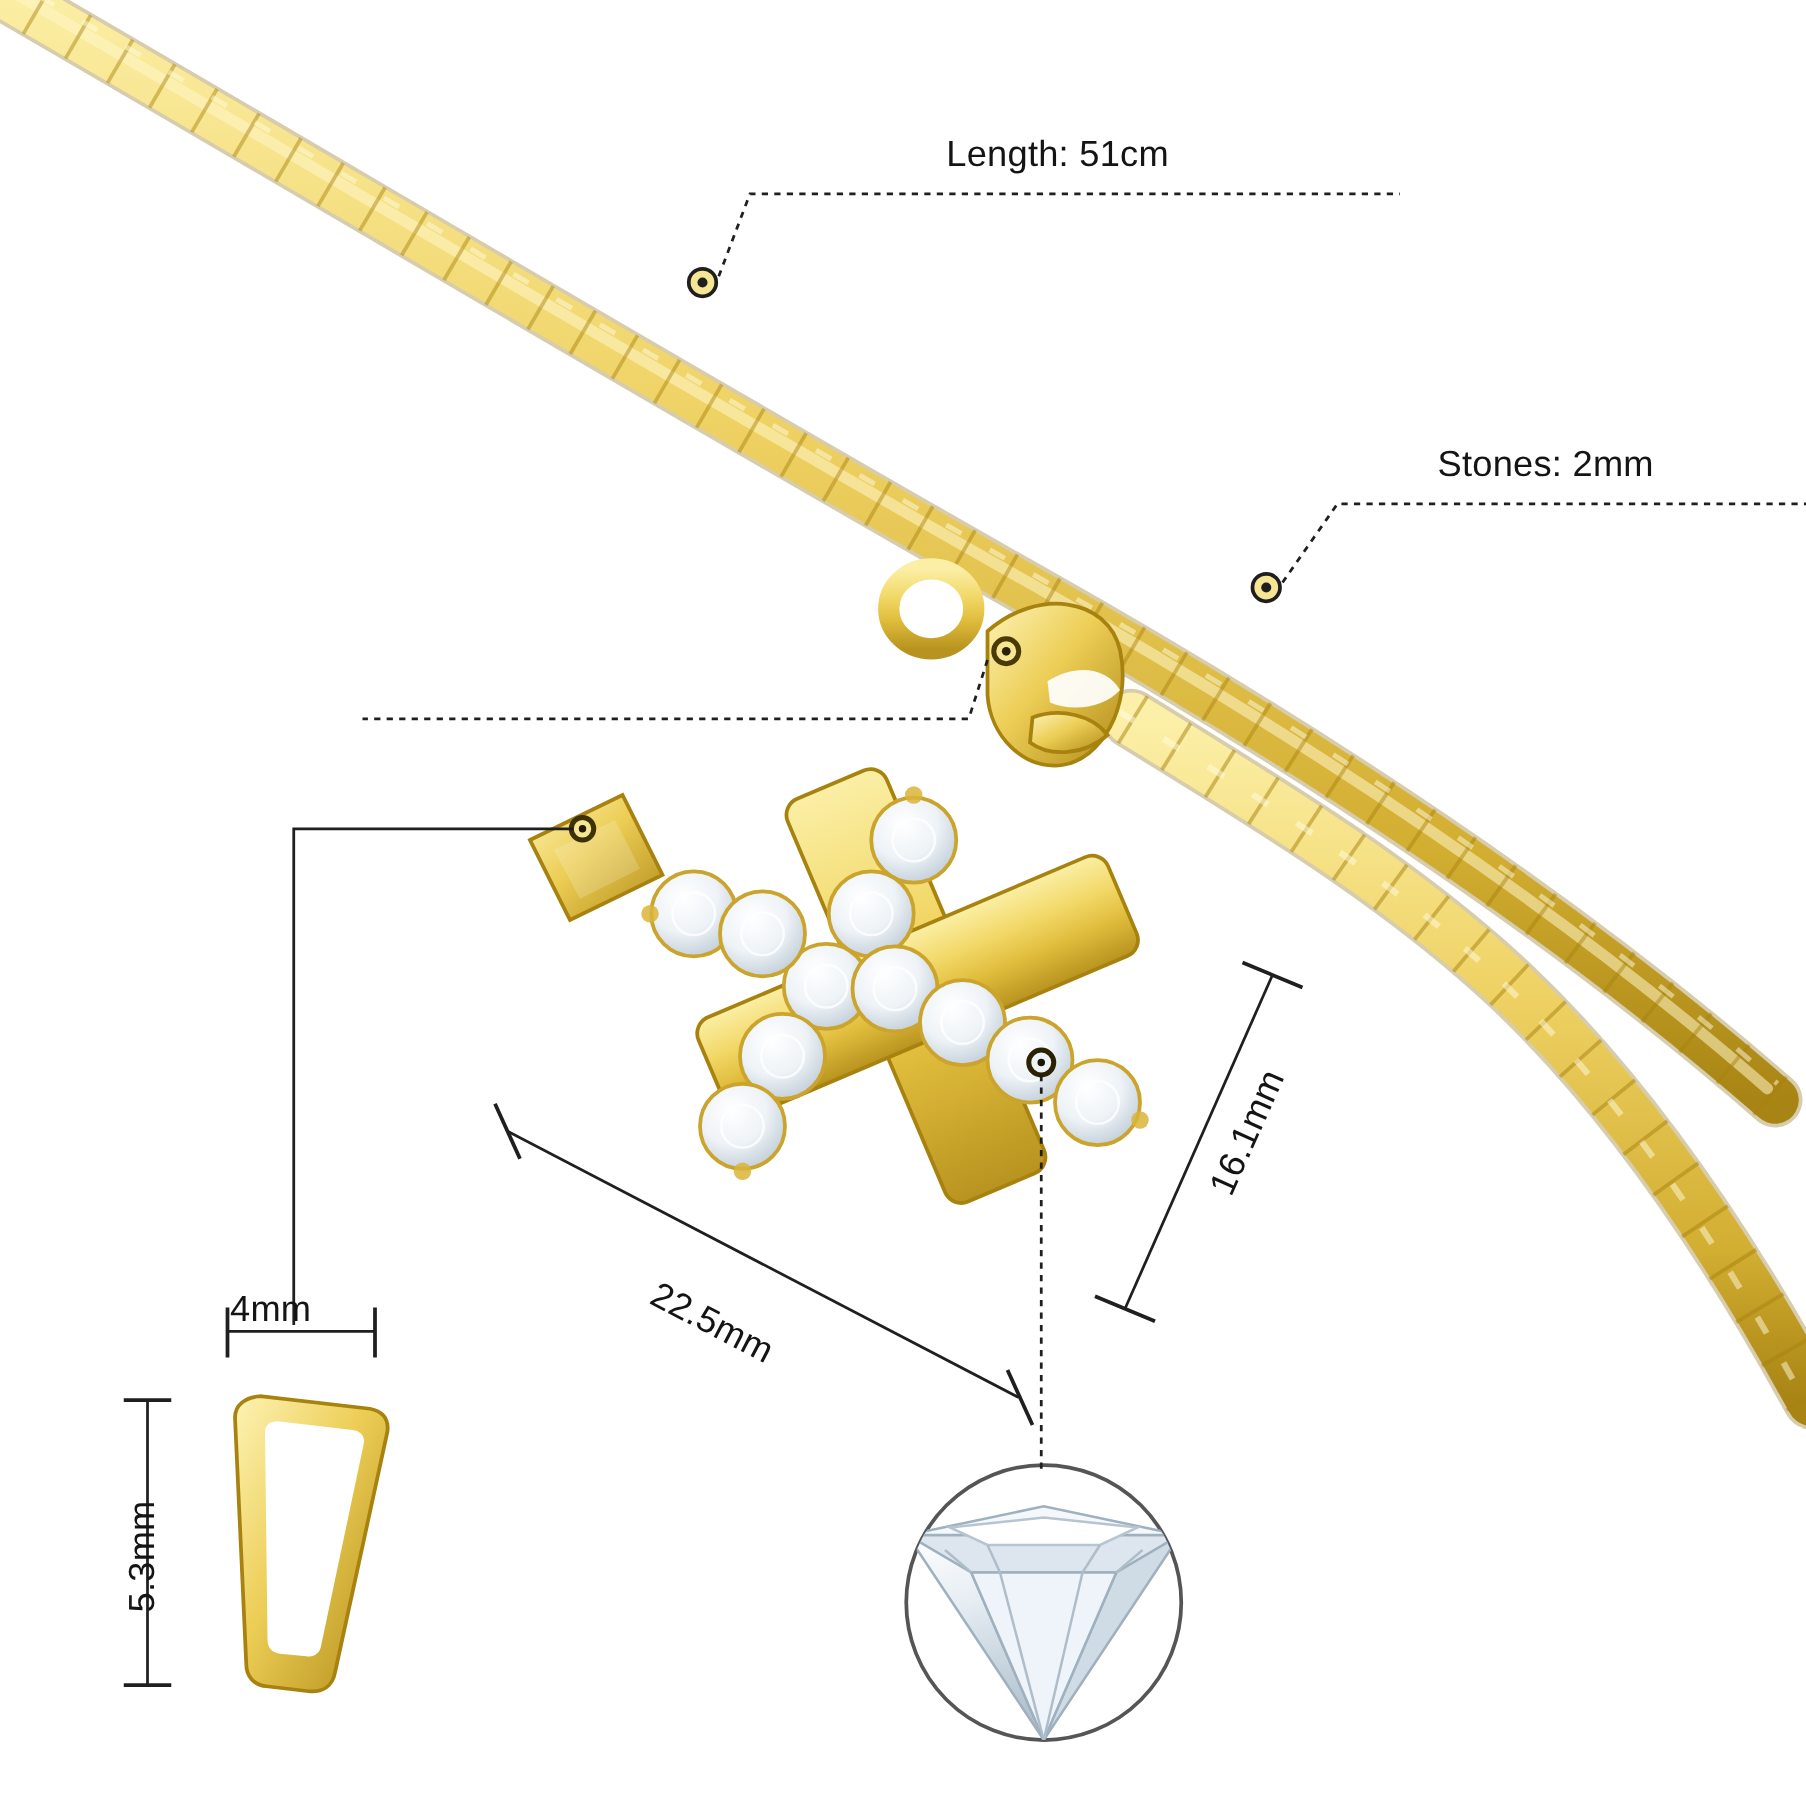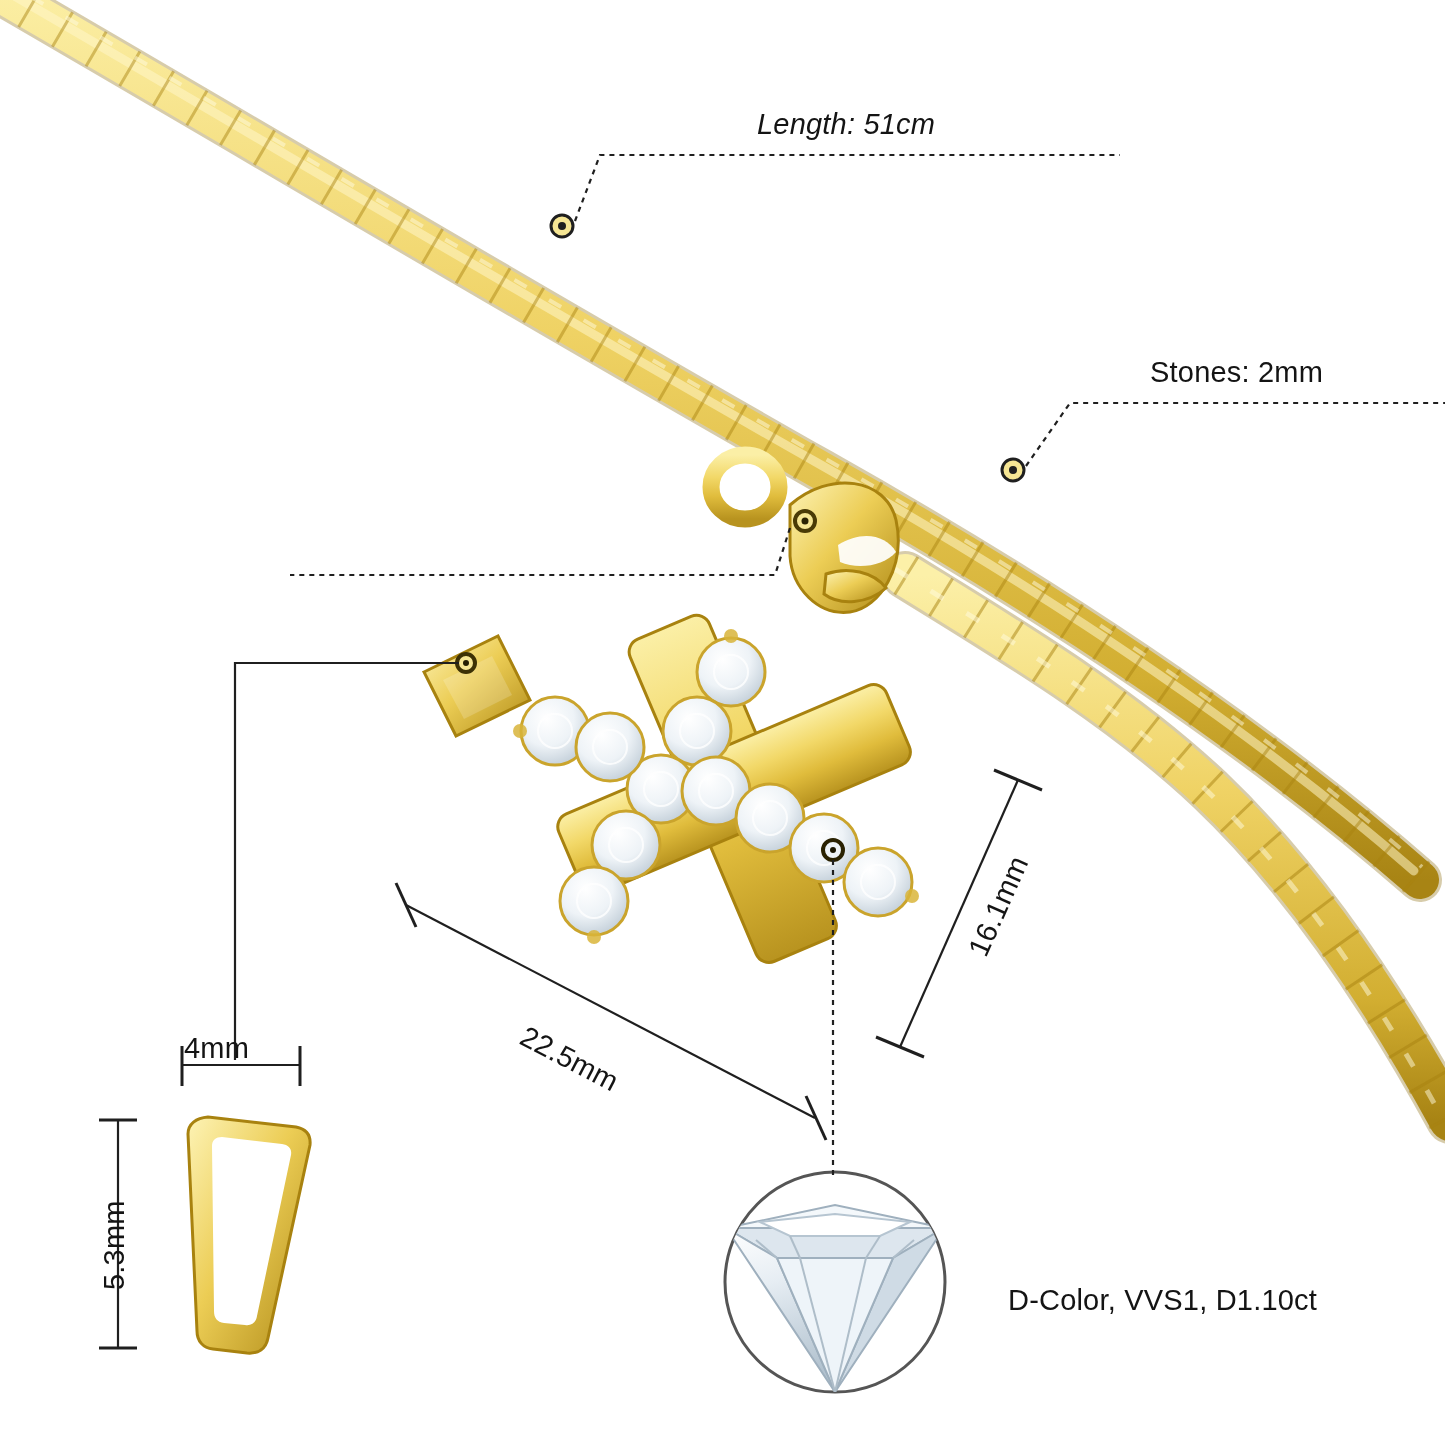--- a/index.html
+++ b/index.html
@@ -185,31 +185,30 @@
       <path d="M 182,1065 L 300,1065" stroke-width="2.2"></path>
       <path d="M 182,1046 L 182,1086" stroke-width="3"></path>
       <path d="M 300,1046 L 300,1086" stroke-width="3"></path>
 
       <path d="M 118,1120 L 118,1348" stroke-width="2.2"></path>
       <path d="M 99,1120 L 137,1120" stroke-width="3"></path>
       <path d="M 99,1348 L 137,1348" stroke-width="3"></path>
     </g>
   </svg>
 
-  <div class="anno" style="left:757px; top:108px;font-style:italic;">Length:  51cm</div>
+  <div class="anno" style="left:757px; top:108px;">Length:  51cm</div>
 
   <div class="anno" style="left:1150px; top:356px;">Stones: 2mm</div>
 
 
   <div class="anno rot" style="left:530px; top:1020px; transform:rotate(27.5deg);">22.5mm</div>
 
   <div class="anno rot" style="left:962px; top:948px; transform:rotate(-66deg);">16.1mm</div>
 
   <div class="anno" style="left:184px; top:1032px;">4mm</div>
 
   <div class="anno rot" style="left:98px; top:1290px; transform:rotate(-90deg);">5.3mm</div>
 
   <div class="anno multiline" style="left:1008px; top:1208px;">
-    <div>D-Color, VVS1, D1.10ct</div>
     
   </div>
 
 </div>
 
 </body></html>

